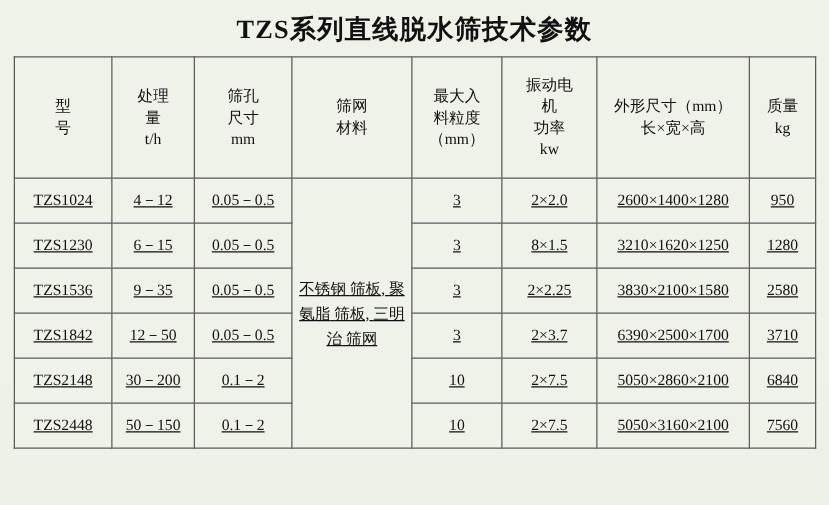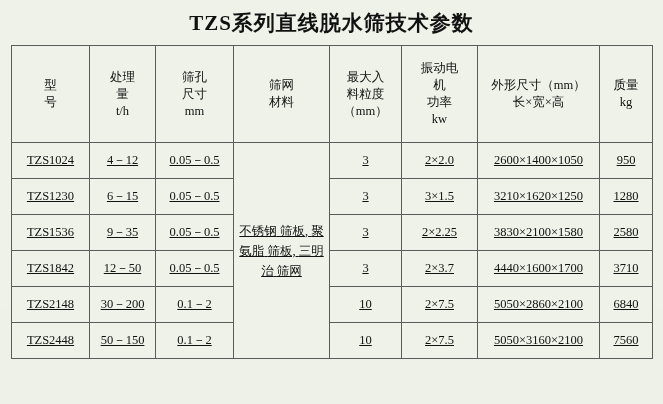--- a/index.html
+++ b/index.html
@@ -146,48 +146,48 @@
           <td class="material" rowspan="6">
             <span class="hdr-line">不锈钢</span>
             <span class="hdr-line">筛板,</span>
             <span class="hdr-line">聚氨脂</span>
             <span class="hdr-line">筛板,</span>
             <span class="hdr-line">三明治</span>
             <span class="hdr-line">筛网</span>
           </td>
           <td>3</td>
           <td>2×2.0</td>
-          <td>2600×1400×1050</td>
+          <td>2600×1400×1280</td>
           <td>950</td>
         </tr>
         <tr>
           <td class="model">TZS1230</td>
           <td>6－15</td>
           <td>0.05－0.5</td>
           <td>3</td>
-          <td>3×1.5</td>
+          <td>8×1.5</td>
           <td>3210×1620×1250</td>
           <td>1280</td>
         </tr>
         <tr>
           <td class="model">TZS1536</td>
           <td>9－35</td>
           <td>0.05－0.5</td>
           <td>3</td>
           <td>2×2.25</td>
           <td>3830×2100×1580</td>
           <td>2580</td>
         </tr>
         <tr>
           <td class="model">TZS1842</td>
           <td>12－50</td>
           <td>0.05－0.5</td>
           <td>3</td>
           <td>2×3.7</td>
-          <td>4440×1600×1700</td>
+          <td>6390×2500×1700</td>
           <td>3710</td>
         </tr>
         <tr>
           <td class="model">TZS2148</td>
           <td>30－200</td>
           <td>0.1－2</td>
           <td>10</td>
           <td>2×7.5</td>
           <td>5050×2860×2100</td>
           <td>6840</td>

